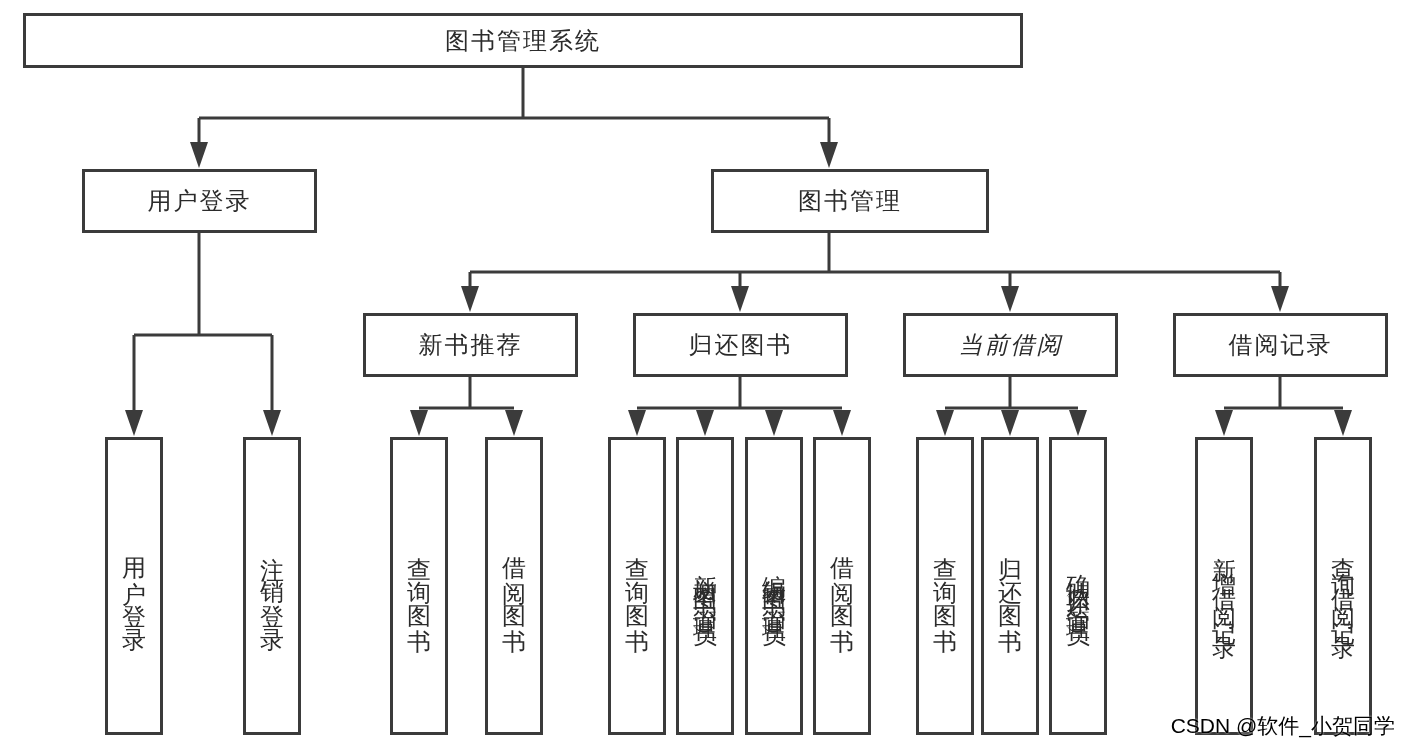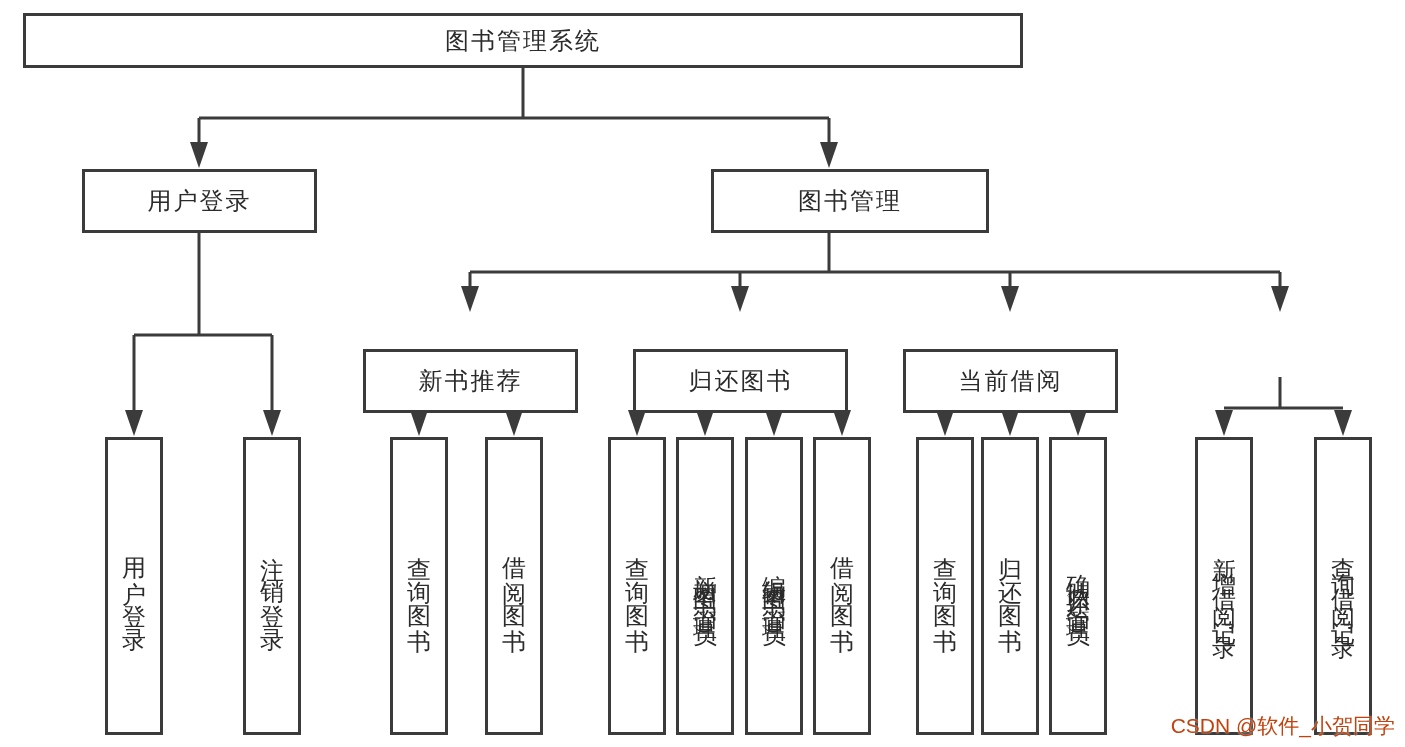--- a/index.html
+++ b/index.html
@@ -28,42 +28,42 @@
   }
   .hlabel {
     font-size: 24px;
     letter-spacing: 2px;
     white-space: nowrap;
   }
   .n-root { left: 23px; top: 13px; width: 1000px; height: 55px; }
   .n-l2   { top: 169px; width: 235px; height: 64px; }
   .n-l2a  { left: 82px; }
   .n-l2b  { left: 711px; width: 278px; }
-  .n-l3   { top: 313px; width: 215px; height: 64px; margin-top: 36px; }
+  .n-l3   { top: 313px; width: 215px; height: 64px; }
   .n-l3a  { left: 363px; }
   .n-l3b  { left: 633px; }
-  .n-l3c  { left: 903px; }
+  .n-l3c  { left: 903px; font-style: italic; }
   .n-l3d  { left: 1173px; }
   .leaf   { top: 437px; width: 58px; height: 298px; }
   .vlabel {
     writing-mode: vertical-rl;
     text-orientation: mixed;
     font-size: 24px;
     line-height: 1;
     color: #2b2b2b;
   }
   .sp4 { letter-spacing: 24px; }
   .sp6 { letter-spacing: 16px; }
   .sp9 { letter-spacing: 7px; }
   #watermark {
     position: absolute;
     top: 712px;
     right: 10px;
     font-size: 21px;
-    color: #c2410c;
+    color: #000000;
     white-space: nowrap;
     z-index: 5;
     text-shadow: 0 0 2px #ffffff;
   }
   svg path { stroke: #3b3b3b; stroke-width: 3; fill: none; }
   svg polygon { fill: #3b3b3b; stroke: none; }
 </style>
 </head>
 <body>
 
@@ -132,20 +132,23 @@
 
   <div class="box n-l3 n-l3a">
     <span class="hlabel">新书推荐</span>
   </div>
   <div class="box n-l3 n-l3b">
     <span class="hlabel">归还图书</span>
   </div>
   <div class="box n-l3 n-l3c">
     <span class="hlabel">当前借阅</span>
   </div>
+  <div class="box n-l3 n-l3d">
+    <span class="hlabel">借阅记录</span>
+  </div>
 
   <div class="box leaf" style="left:105px">
     <span class="vlabel sp4">用户登录</span>
   </div>
   <div class="box leaf" style="left:243px">
     <span class="vlabel sp4">注销登录</span>
   </div>
 
   <div class="box leaf" style="left:390px">
     <span class="vlabel sp4">查询图书</span>

